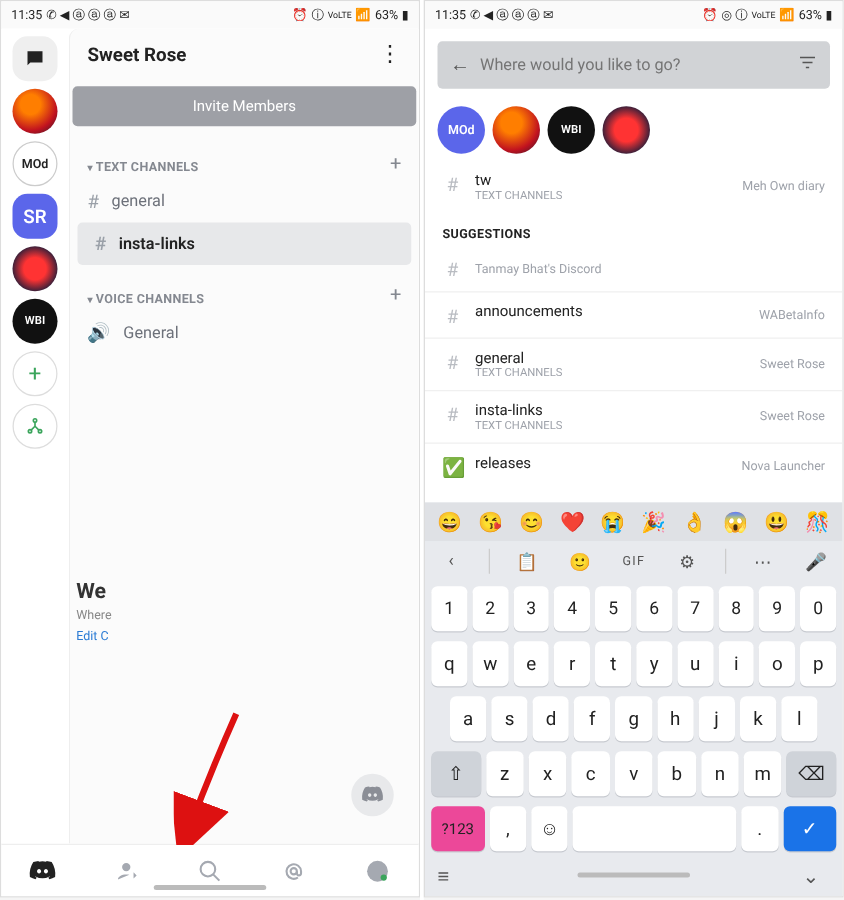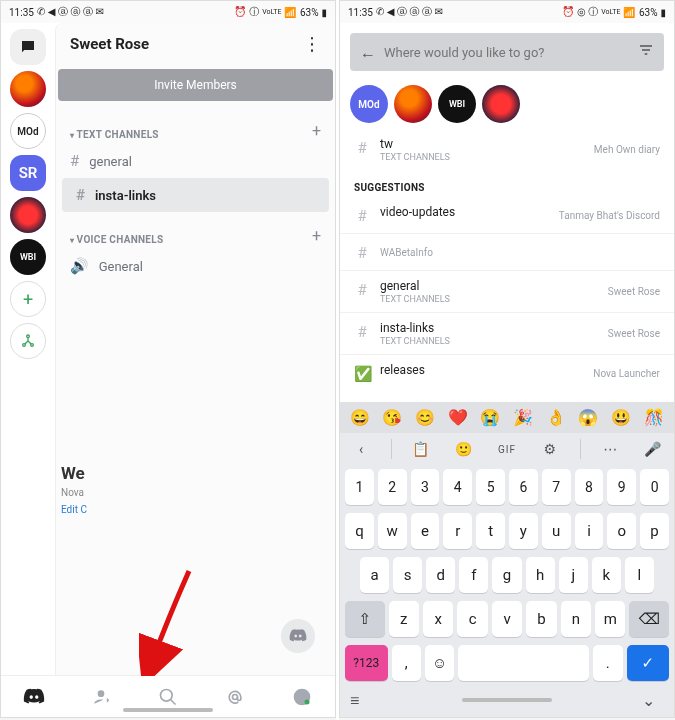--- a/index.html
+++ b/index.html
@@ -144,21 +144,21 @@
       </div>
       <div class="chan">
           <span class="hash">🔊</span>
           <span>General</span>
         </div>
     </div>
   </div>
 
   <div class="welcome">
     <div class="wt">We</div>
-    <div class="wd">Nova</div>
+    <div class="wd">Where</div>
     <div class="we">Edit C</div>
   </div>
 
   <div class="fab">
       <svg viewBox="0 0 24 24" width="18" height="18" fill="#8b8e96">
         <path d="M20 4a18 18 0 00-4.5-1l-.3.6a14 14 0 00-6.4 0L8.5 3A18 18 0 004 4 19 19 0 001 17a18 18 0 005 2l1-1.5c-.5-.2-1-.4-1.5-.7l.4-.3a13 13 0 0012.2 0l.4.3c-.5.3-1 .5-1.5.7l1 1.5a18 18 0 005-2A19 19 0 0020 4zM9 14c-1 0-1.8-1-1.8-2s.8-2 1.8-2 1.8 1 1.8 2-.8 2-1.8 2zm6 0c-1 0-1.8-1-1.8-2s.8-2 1.8-2 1.8 1 1.8 2-.8 2-1.8 2z"></path>
       </svg>
     </div>
 
   <div class="bottom-nav">
@@ -240,28 +240,28 @@
     <div class="emain">
         <div class="et">tw</div>
         <div class="es">TEXT CHANNELS</div>
       </div>
     <div class="er">Meh Own diary</div>
   </div>
 
   <div class="section-h">SUGGESTIONS</div>
   <div class="entry">
       <div class="ehash">#</div>
+      <div class="er">Tanmay Bhat's Discord</div>
+    </div>
+  <div class="divider"></div>
+  <div class="entry">
+      <div class="ehash">#</div>
       <div class="emain">
-        <div class="et">video-updates</div>
-      </div>
-      <div class="er">Tanmay Bhat's Discord</div>
-    </div>
-  <div class="divider"></div>
-  <div class="entry">
-      <div class="ehash">#</div>
+        <div class="et">announcements</div>
+      </div>
       <div class="er">WABetaInfo</div>
     </div>
   <div class="divider"></div>
   <div class="entry">
       <div class="ehash">#</div>
       <div class="emain">
         <div class="et">general</div>
         <div class="es">TEXT CHANNELS</div>
       </div>
       <div class="er">Sweet Rose</div>

